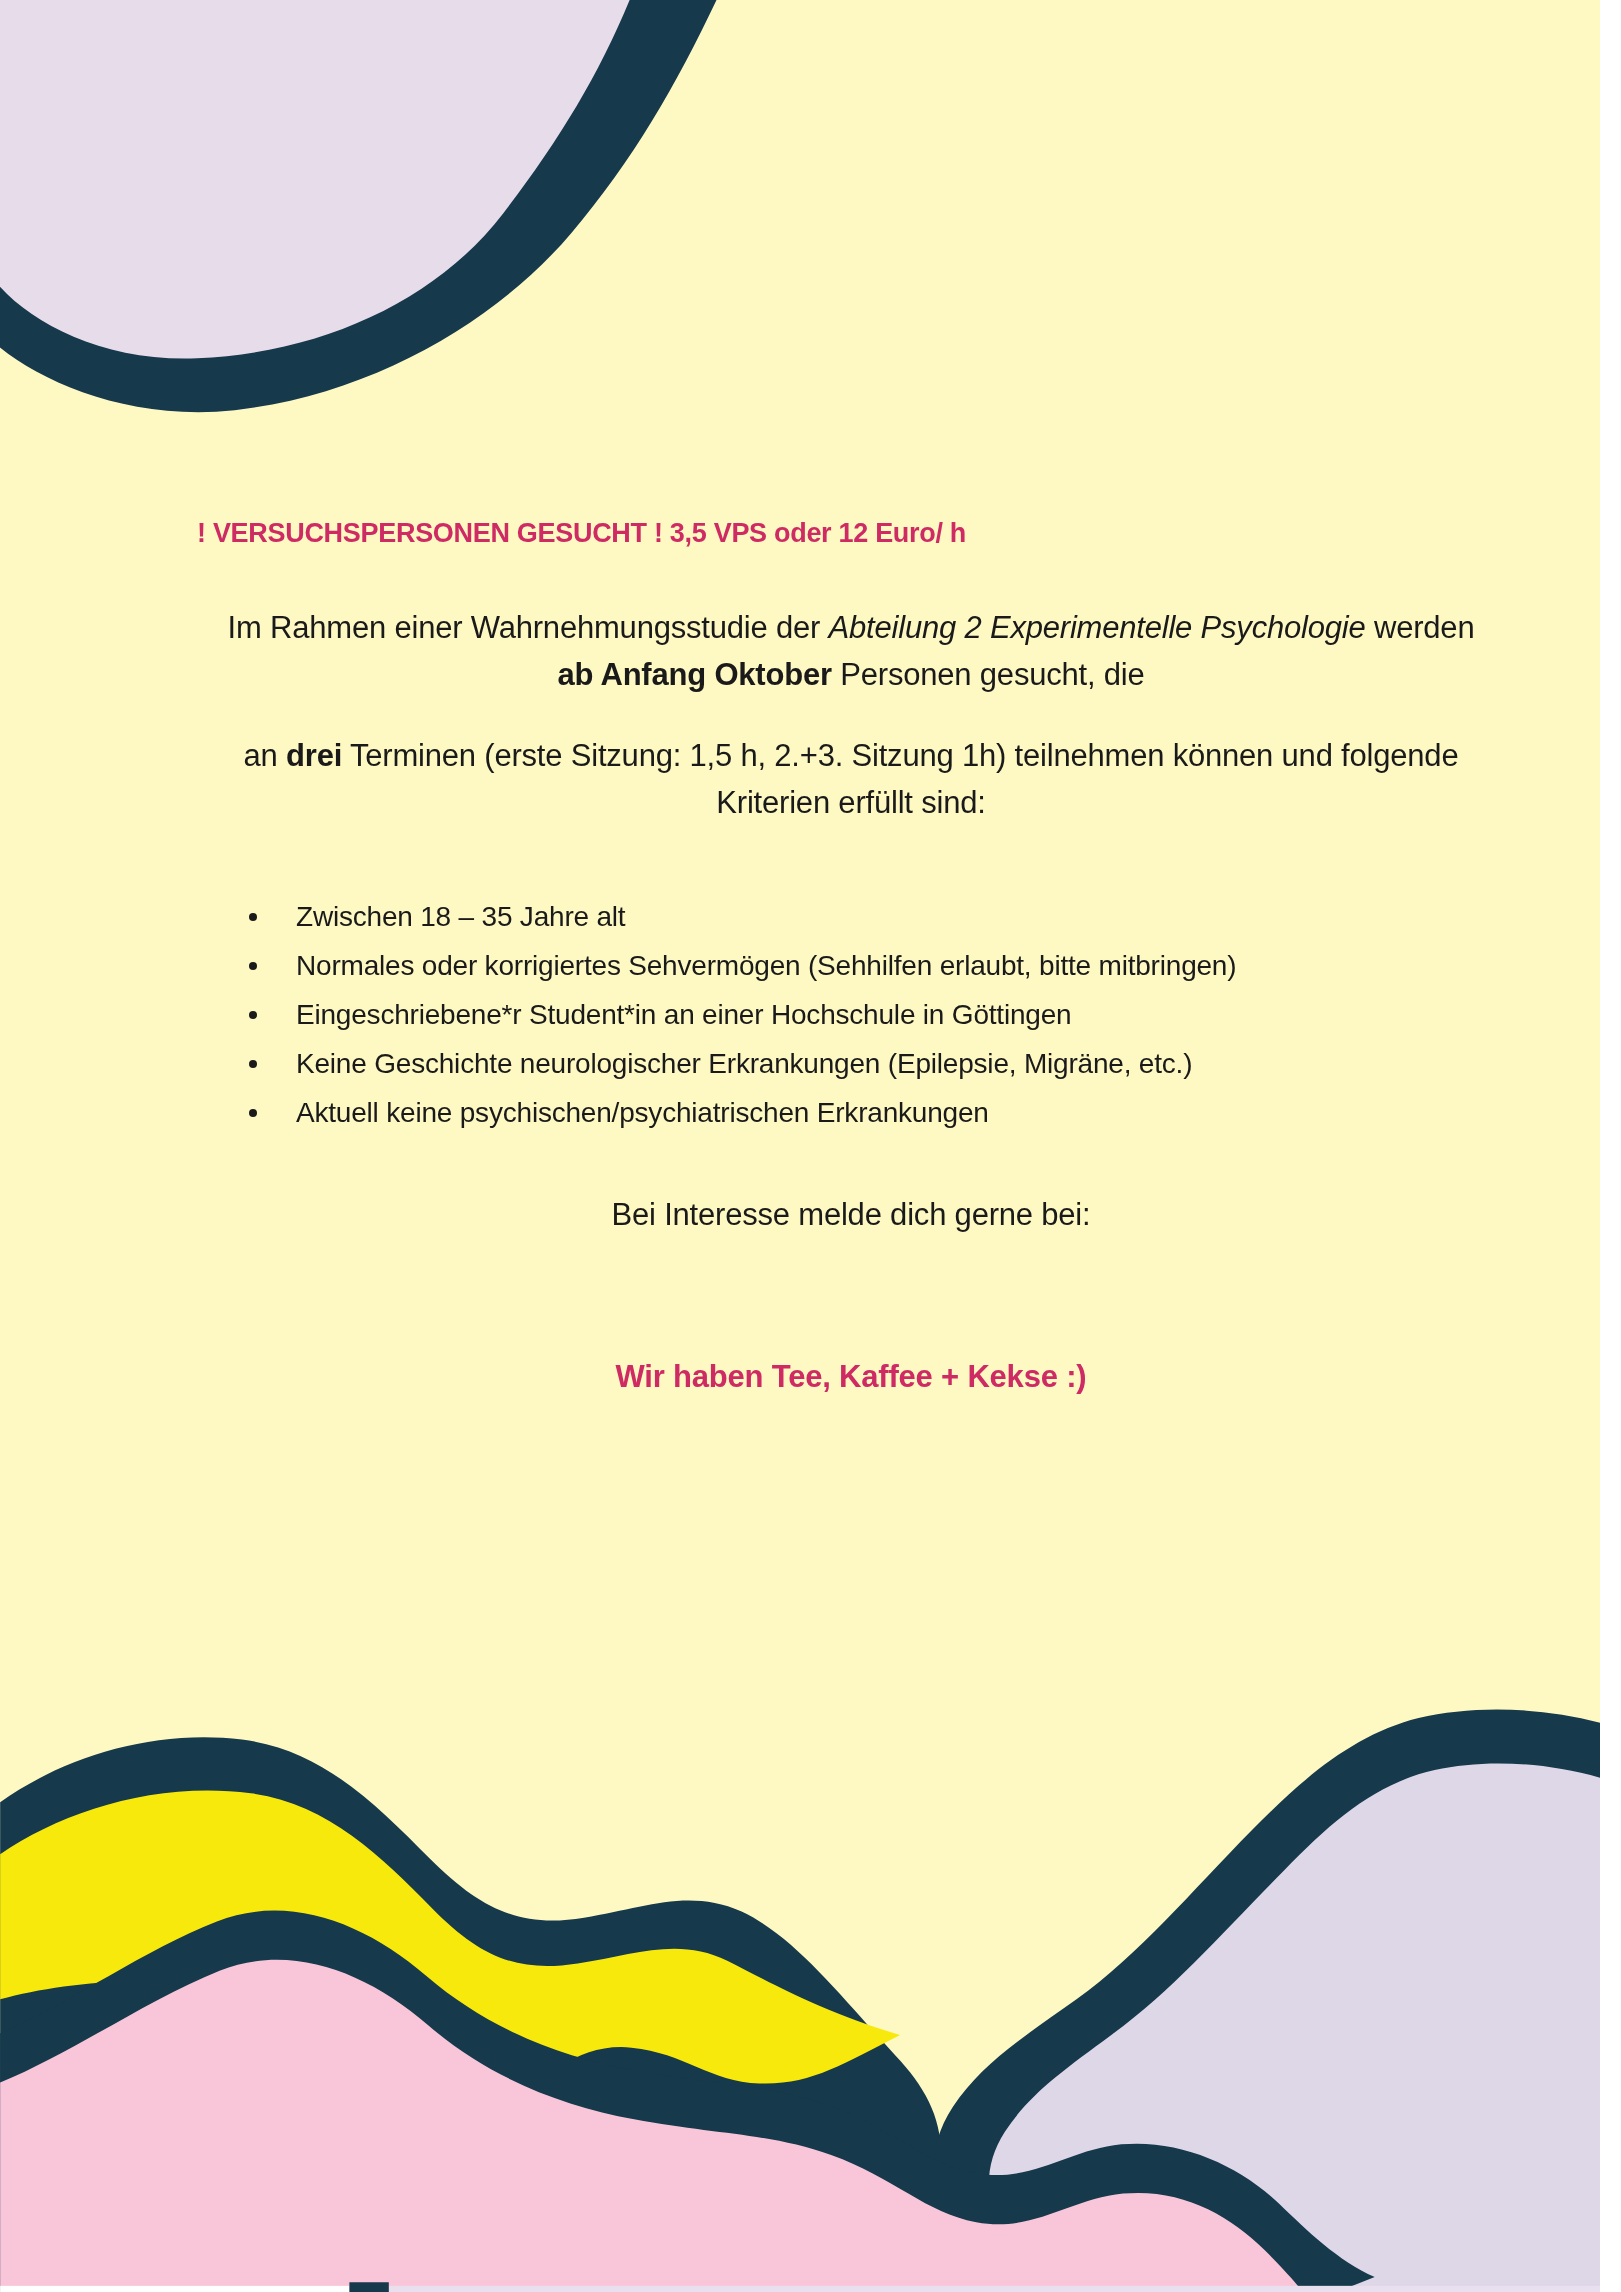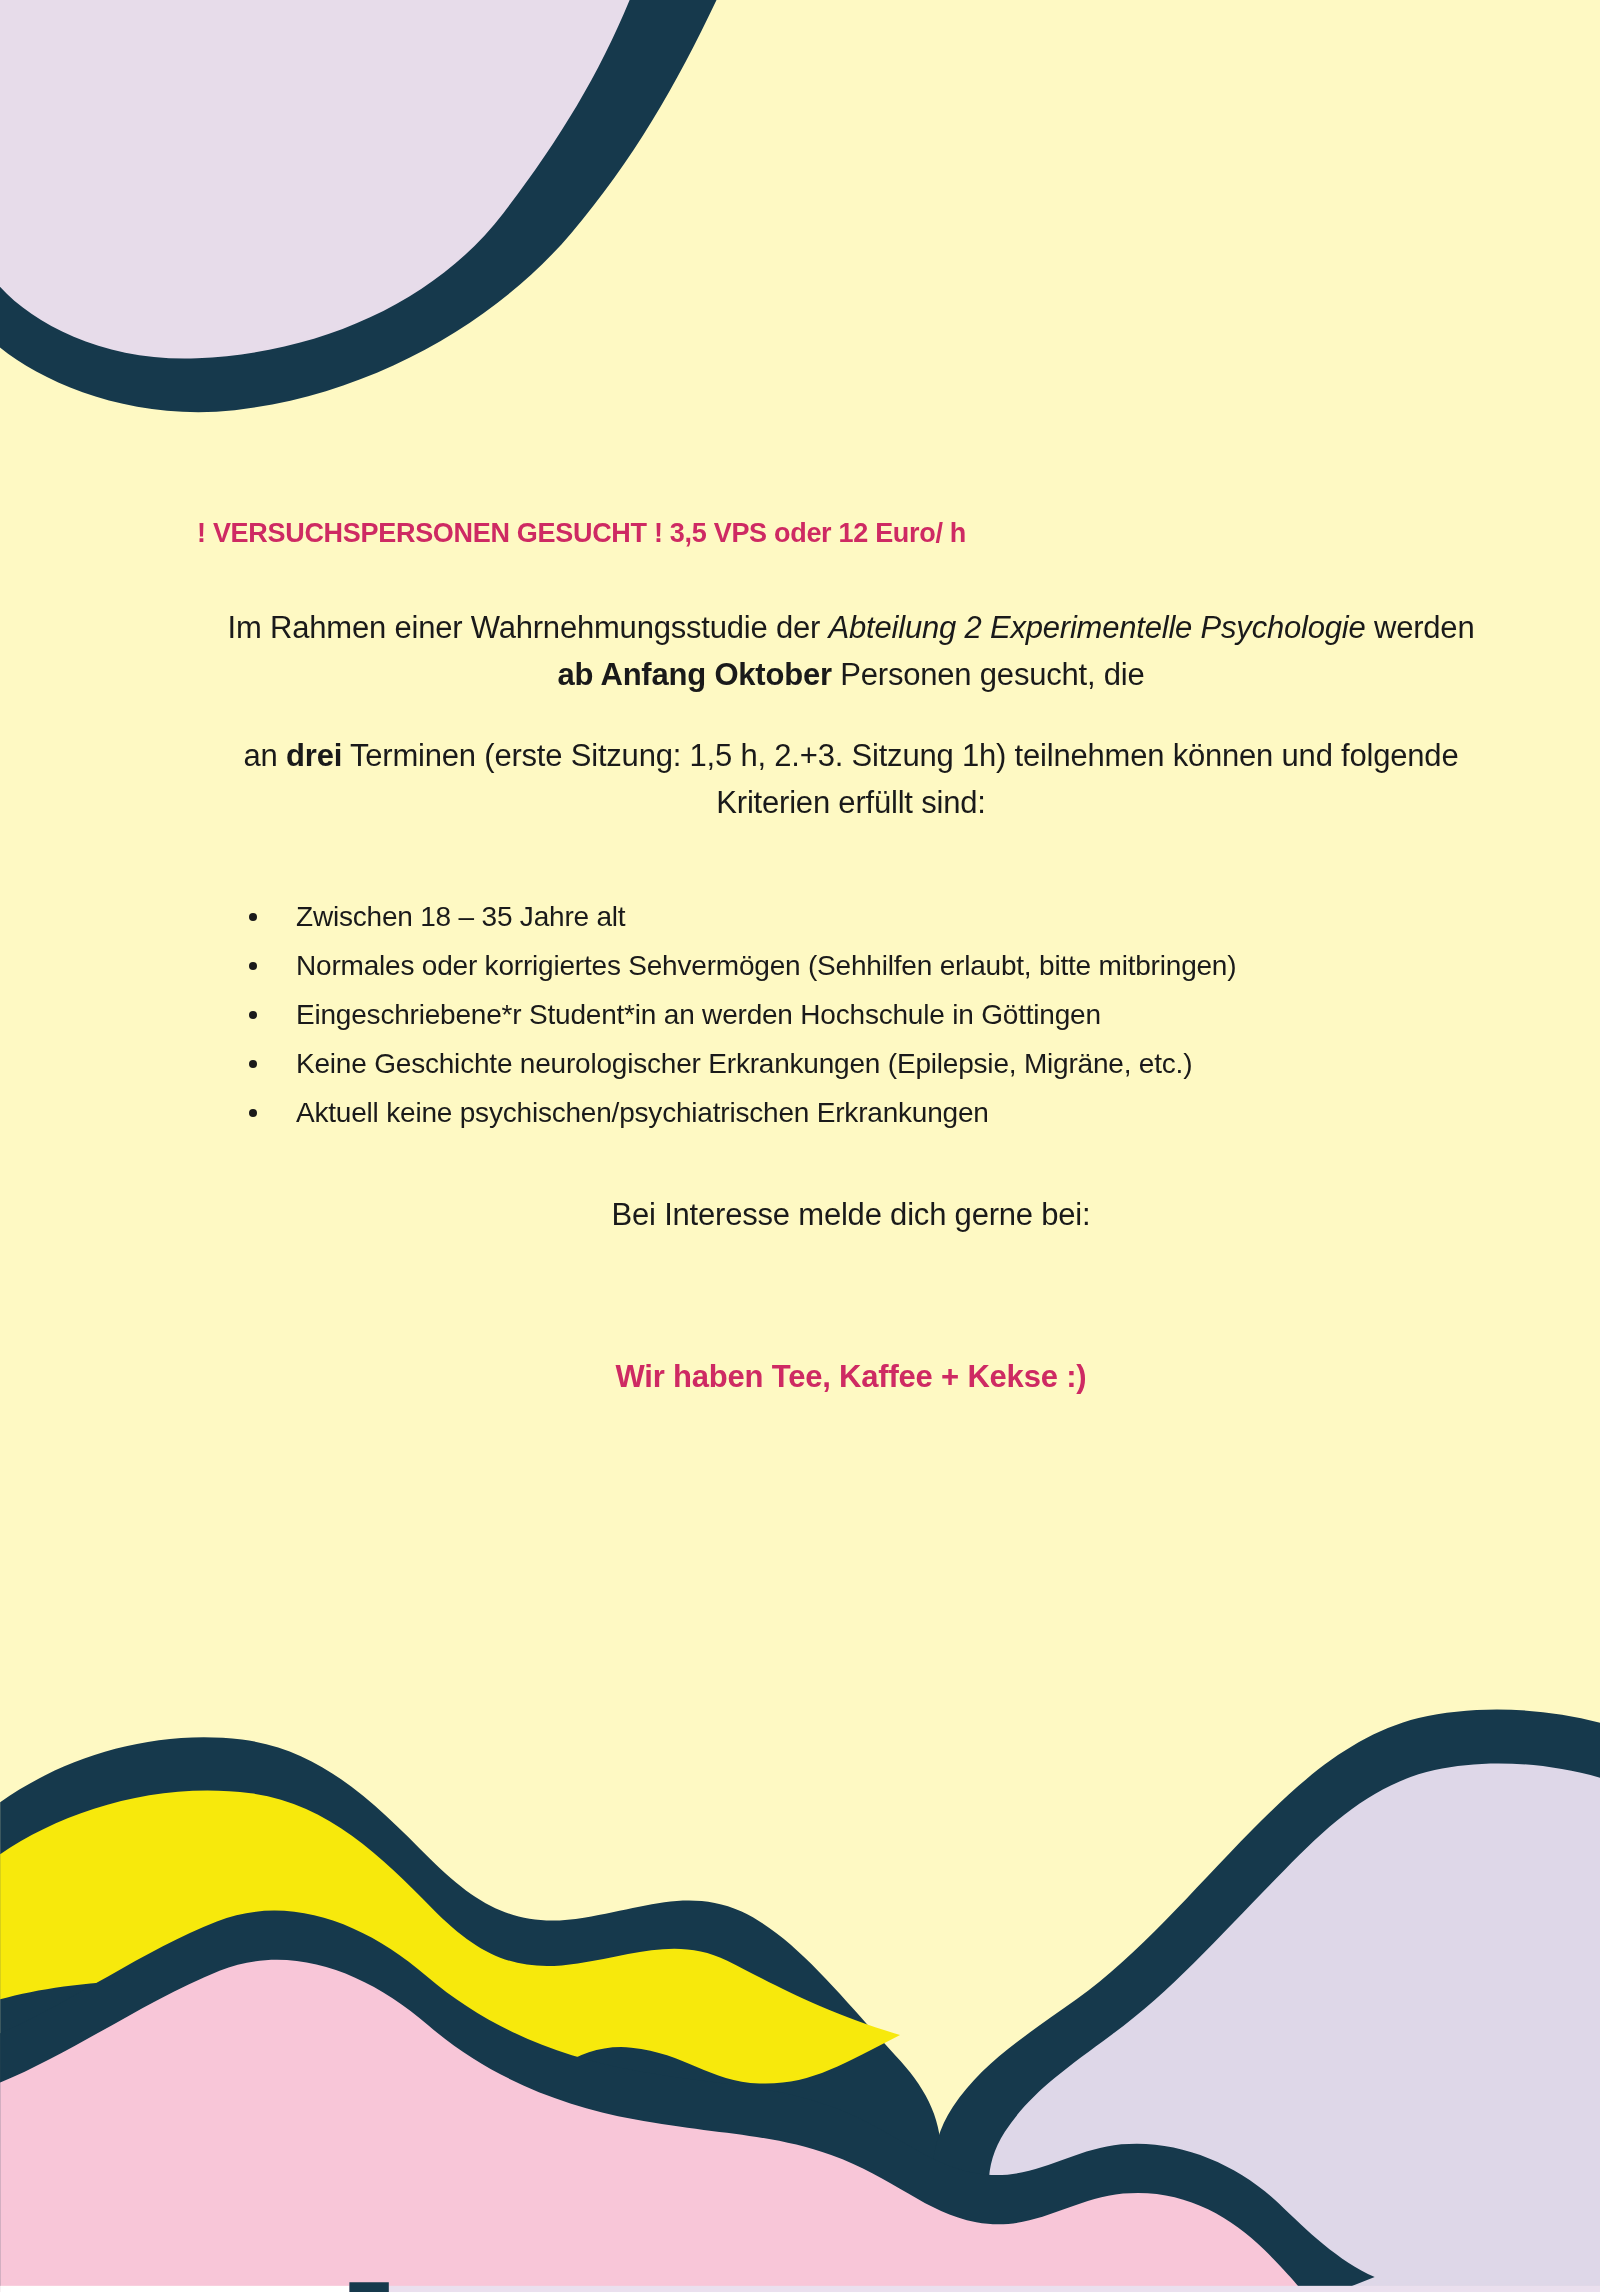--- a/index.html
+++ b/index.html
@@ -54,21 +54,21 @@
   </div>
 
   <div class="content-block p2">
     <div class="txt"><span>an </span><b>drei</b><span> Terminen (erste Sitzung: 1,5 h, 2.+3. Sitzung 1h) teilnehmen können und folgende</span></div>
     <div class="txt">Kriterien erfüllt sind:</div>
   </div>
 
   <ul class="content-block bullet-list">
     <li>Zwischen 18 – 35 Jahre alt</li>
     <li>Normales oder korrigiertes Sehvermögen (Sehhilfen erlaubt, bitte mitbringen)</li>
-    <li>Eingeschriebene*r Student*in an werden Hochschule in Göttingen</li>
+    <li>Eingeschriebene*r Student*in an einer Hochschule in Göttingen</li>
     <li>Keine Geschichte neurologischer Erkrankungen (Epilepsie, Migräne, etc.)</li>
     <li>Aktuell keine psychischen/psychiatrischen Erkrankungen</li>
   </ul>
 
   <div class="content-block txt p3">Bei Interesse melde dich gerne bei:</div>
 
 
   <div class="content-block txt closing-line pinktext">Wir haben Tee, Kaffee + Kekse :)</div>
 
   <svg class="deco deco-bottom" width="1622" height="591" viewBox="0 0 1811 660" aria-hidden="true">

